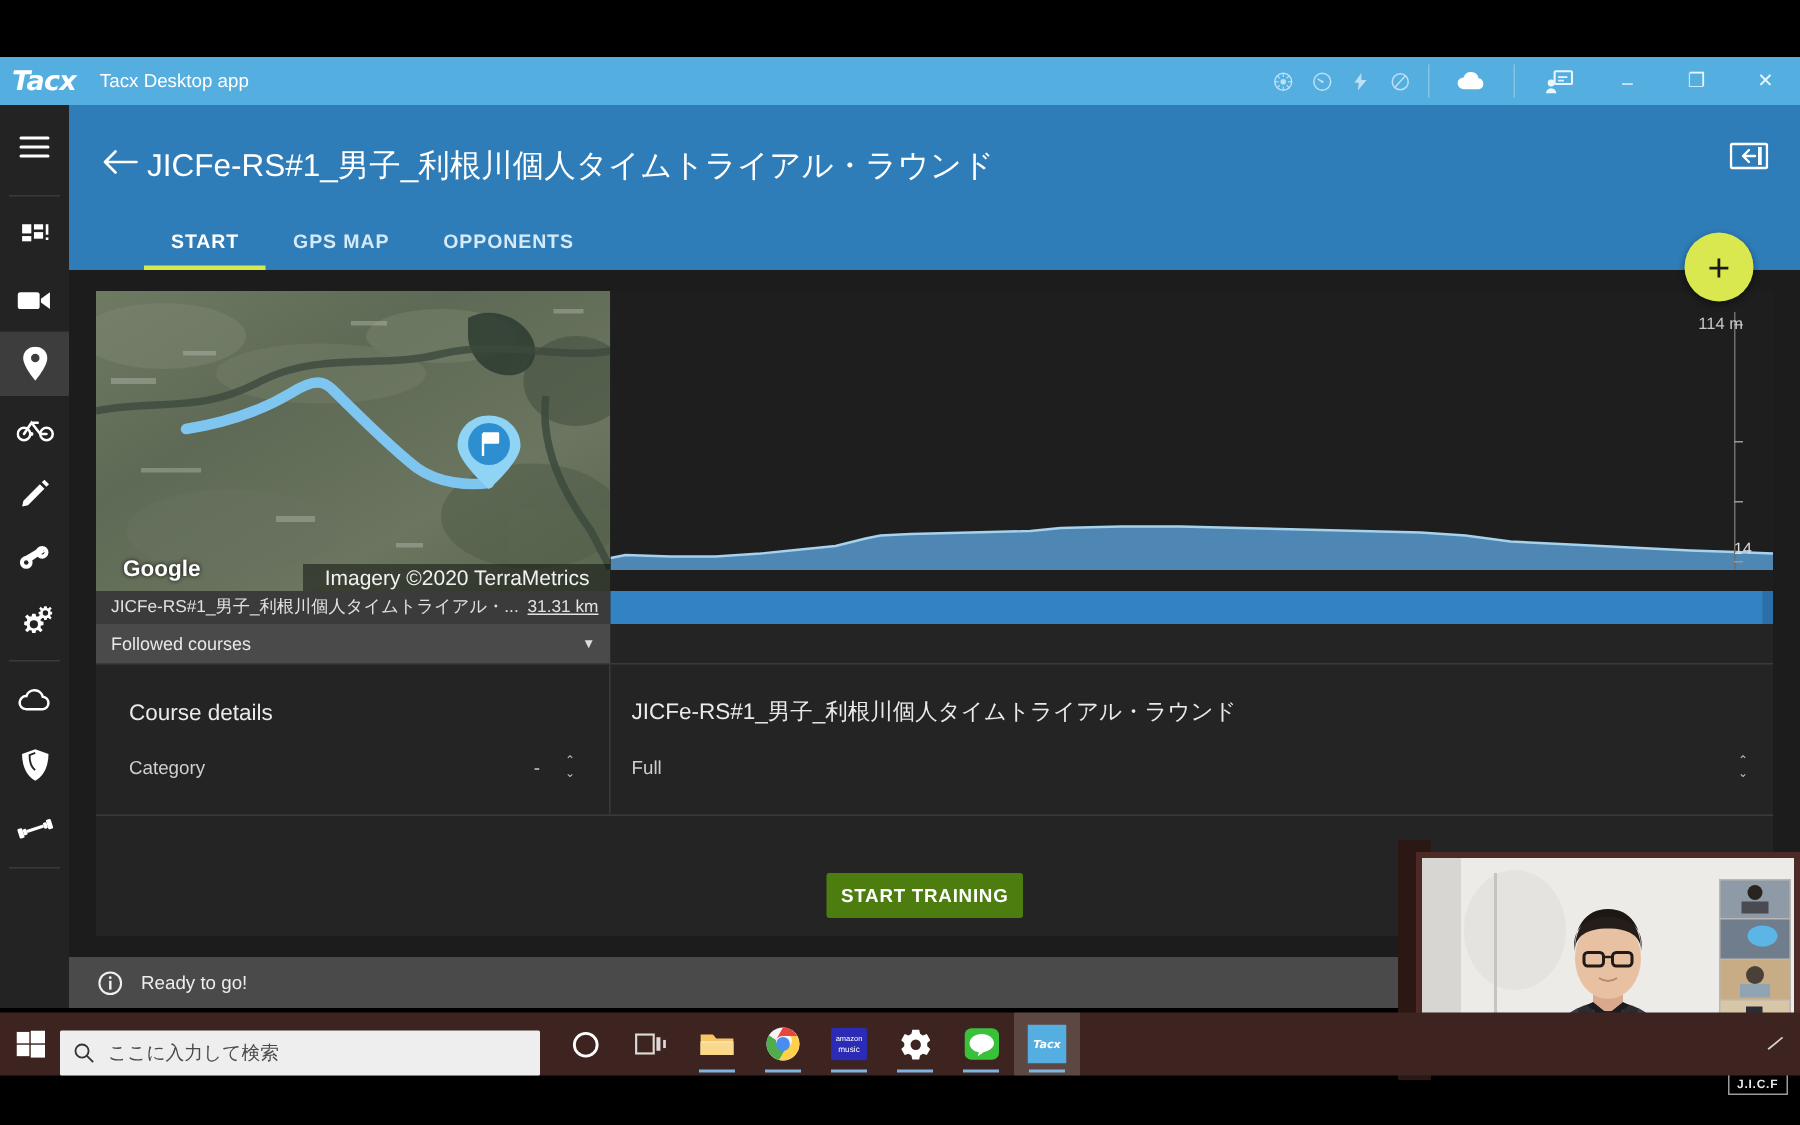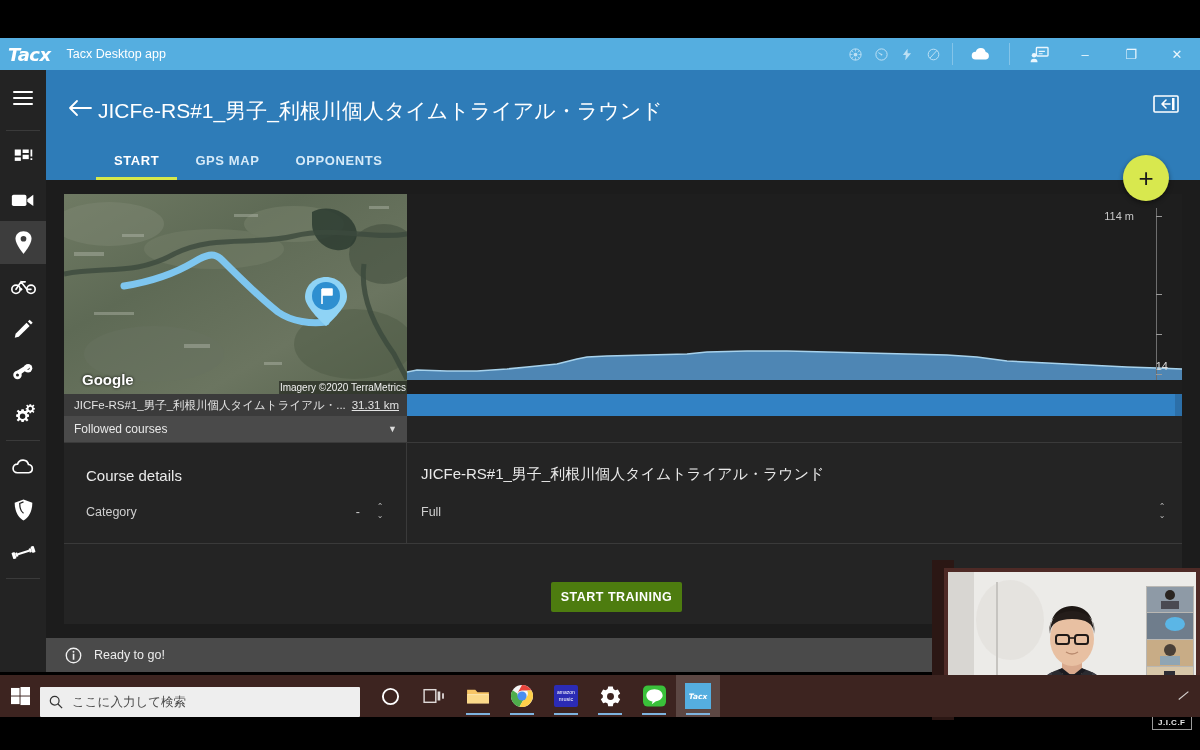--- a/index.html
+++ b/index.html
@@ -89,25 +89,25 @@
 
   
   .toprow { position:absolute; left:0; top:0; width:1118px; height:200px; }
   .mapbox { position:absolute; left:0; top:0; width:343px; height:200px; overflow:hidden; }
   .mapimg { position:absolute; inset:0; }
   .gmark {
     position:absolute; left:18px; bottom:6px; font-size:15px; font-weight:bold; color:#fff;
     font-family:"Liberation Sans", sans-serif; text-shadow:0 0 3px rgba(0,0,0,.9);
   }
   .attrib {
-    position:absolute; right:0; bottom:0; font-size:10px; color:#f1f1f1;
-    background:rgba(0,0,0,.45); padding:1px 1px;text-align:right;
+    position:absolute; right:0; bottom:0; font-size:14px; color:#f1f1f1;
+    background:rgba(0,0,0,.45); padding:1px 14px;text-align:right;
   }
   .graphbox { position:absolute; left:343px; top:0; width:775px; height:200px; background:#1e1e1e; }
-  .elev-top { position:absolute; right:48px; top:16px; font-size:11px; color:#c8c8c8; }
+  .elev-top { position:absolute; right:20px; top:16px; font-size:11px; color:#c8c8c8; }
   .elev-bot { position:absolute; right:14px; bottom:22px; font-size:11px; color:#dcdcdc; }
   .axis { position:absolute; right:25px; top:14px; width:1px; height:172px; background:#6e6e6e; }
   .tick { position:absolute; right:20px; width:6px; height:1px; background:#9a9a9a; }
 
   
   .coursestrip { position:absolute; left:0; top:200px; width:1118px; height:22px; }
   .cs-left {
     position:absolute; left:0; top:0; width:343px; height:22px; background:#3b3b3b;
     color:#e2e2e2; font-size:11.5px; line-height:22px; padding-left:10px; white-space:nowrap; overflow:hidden;
   }

